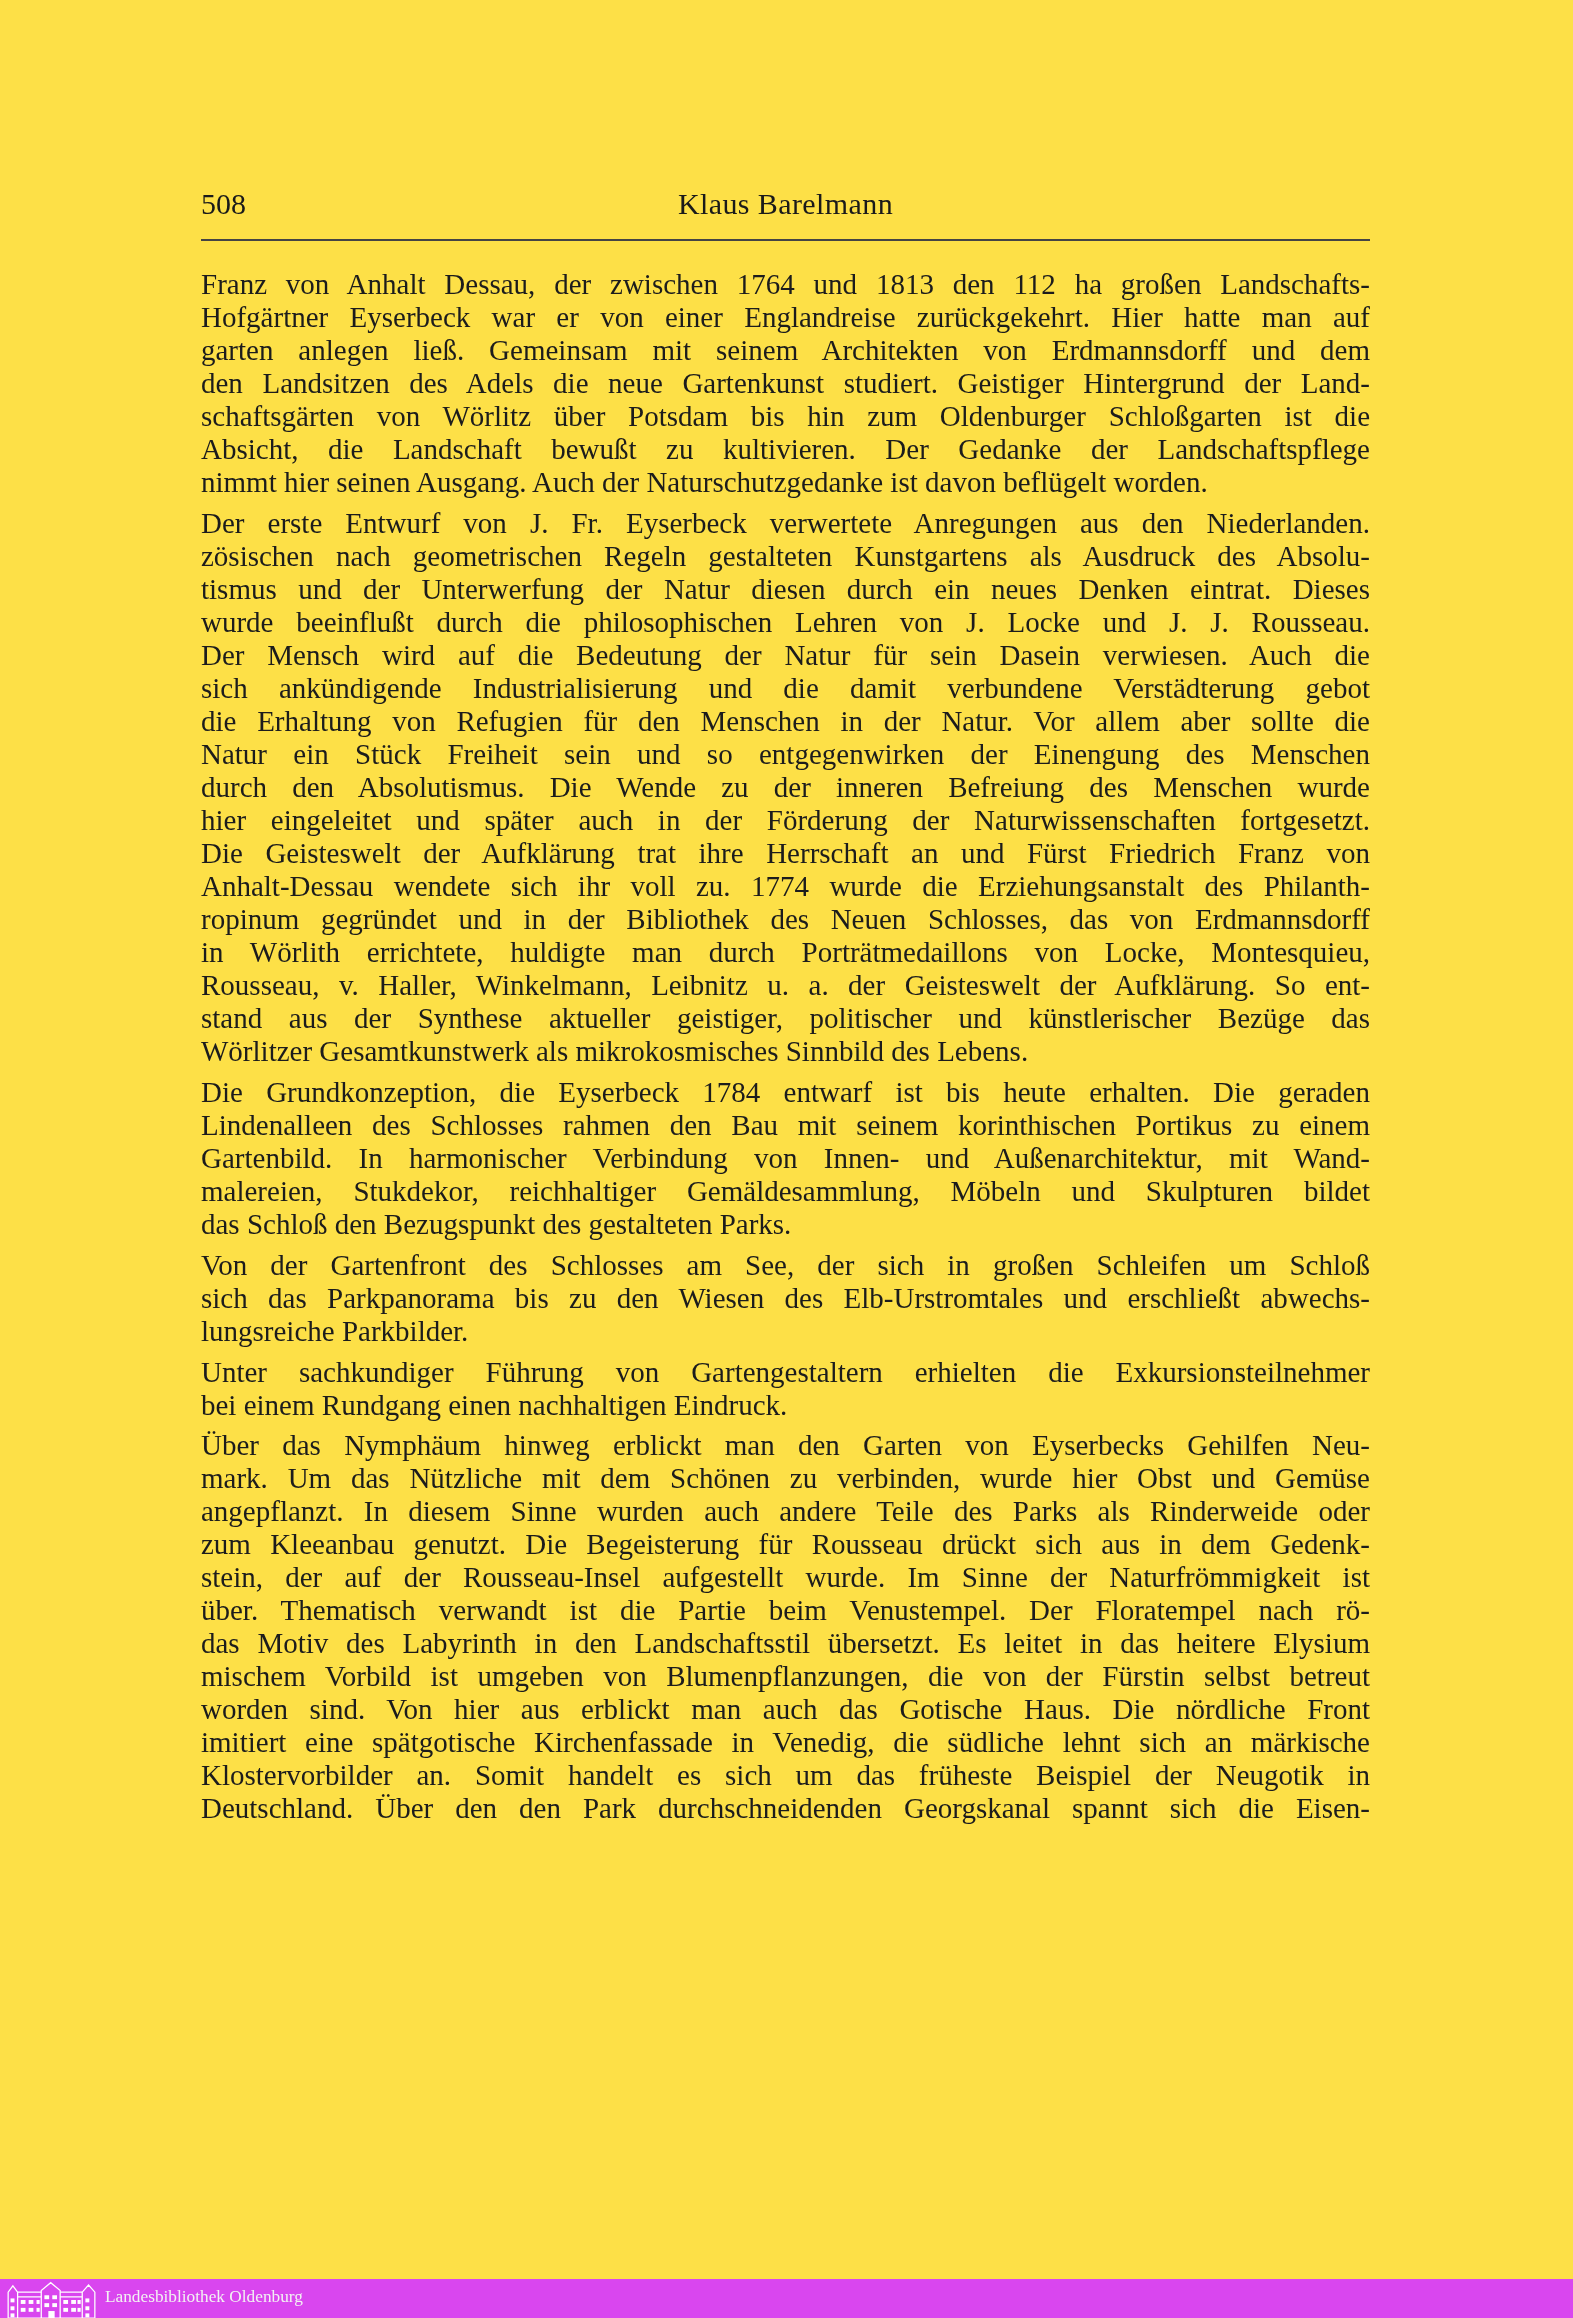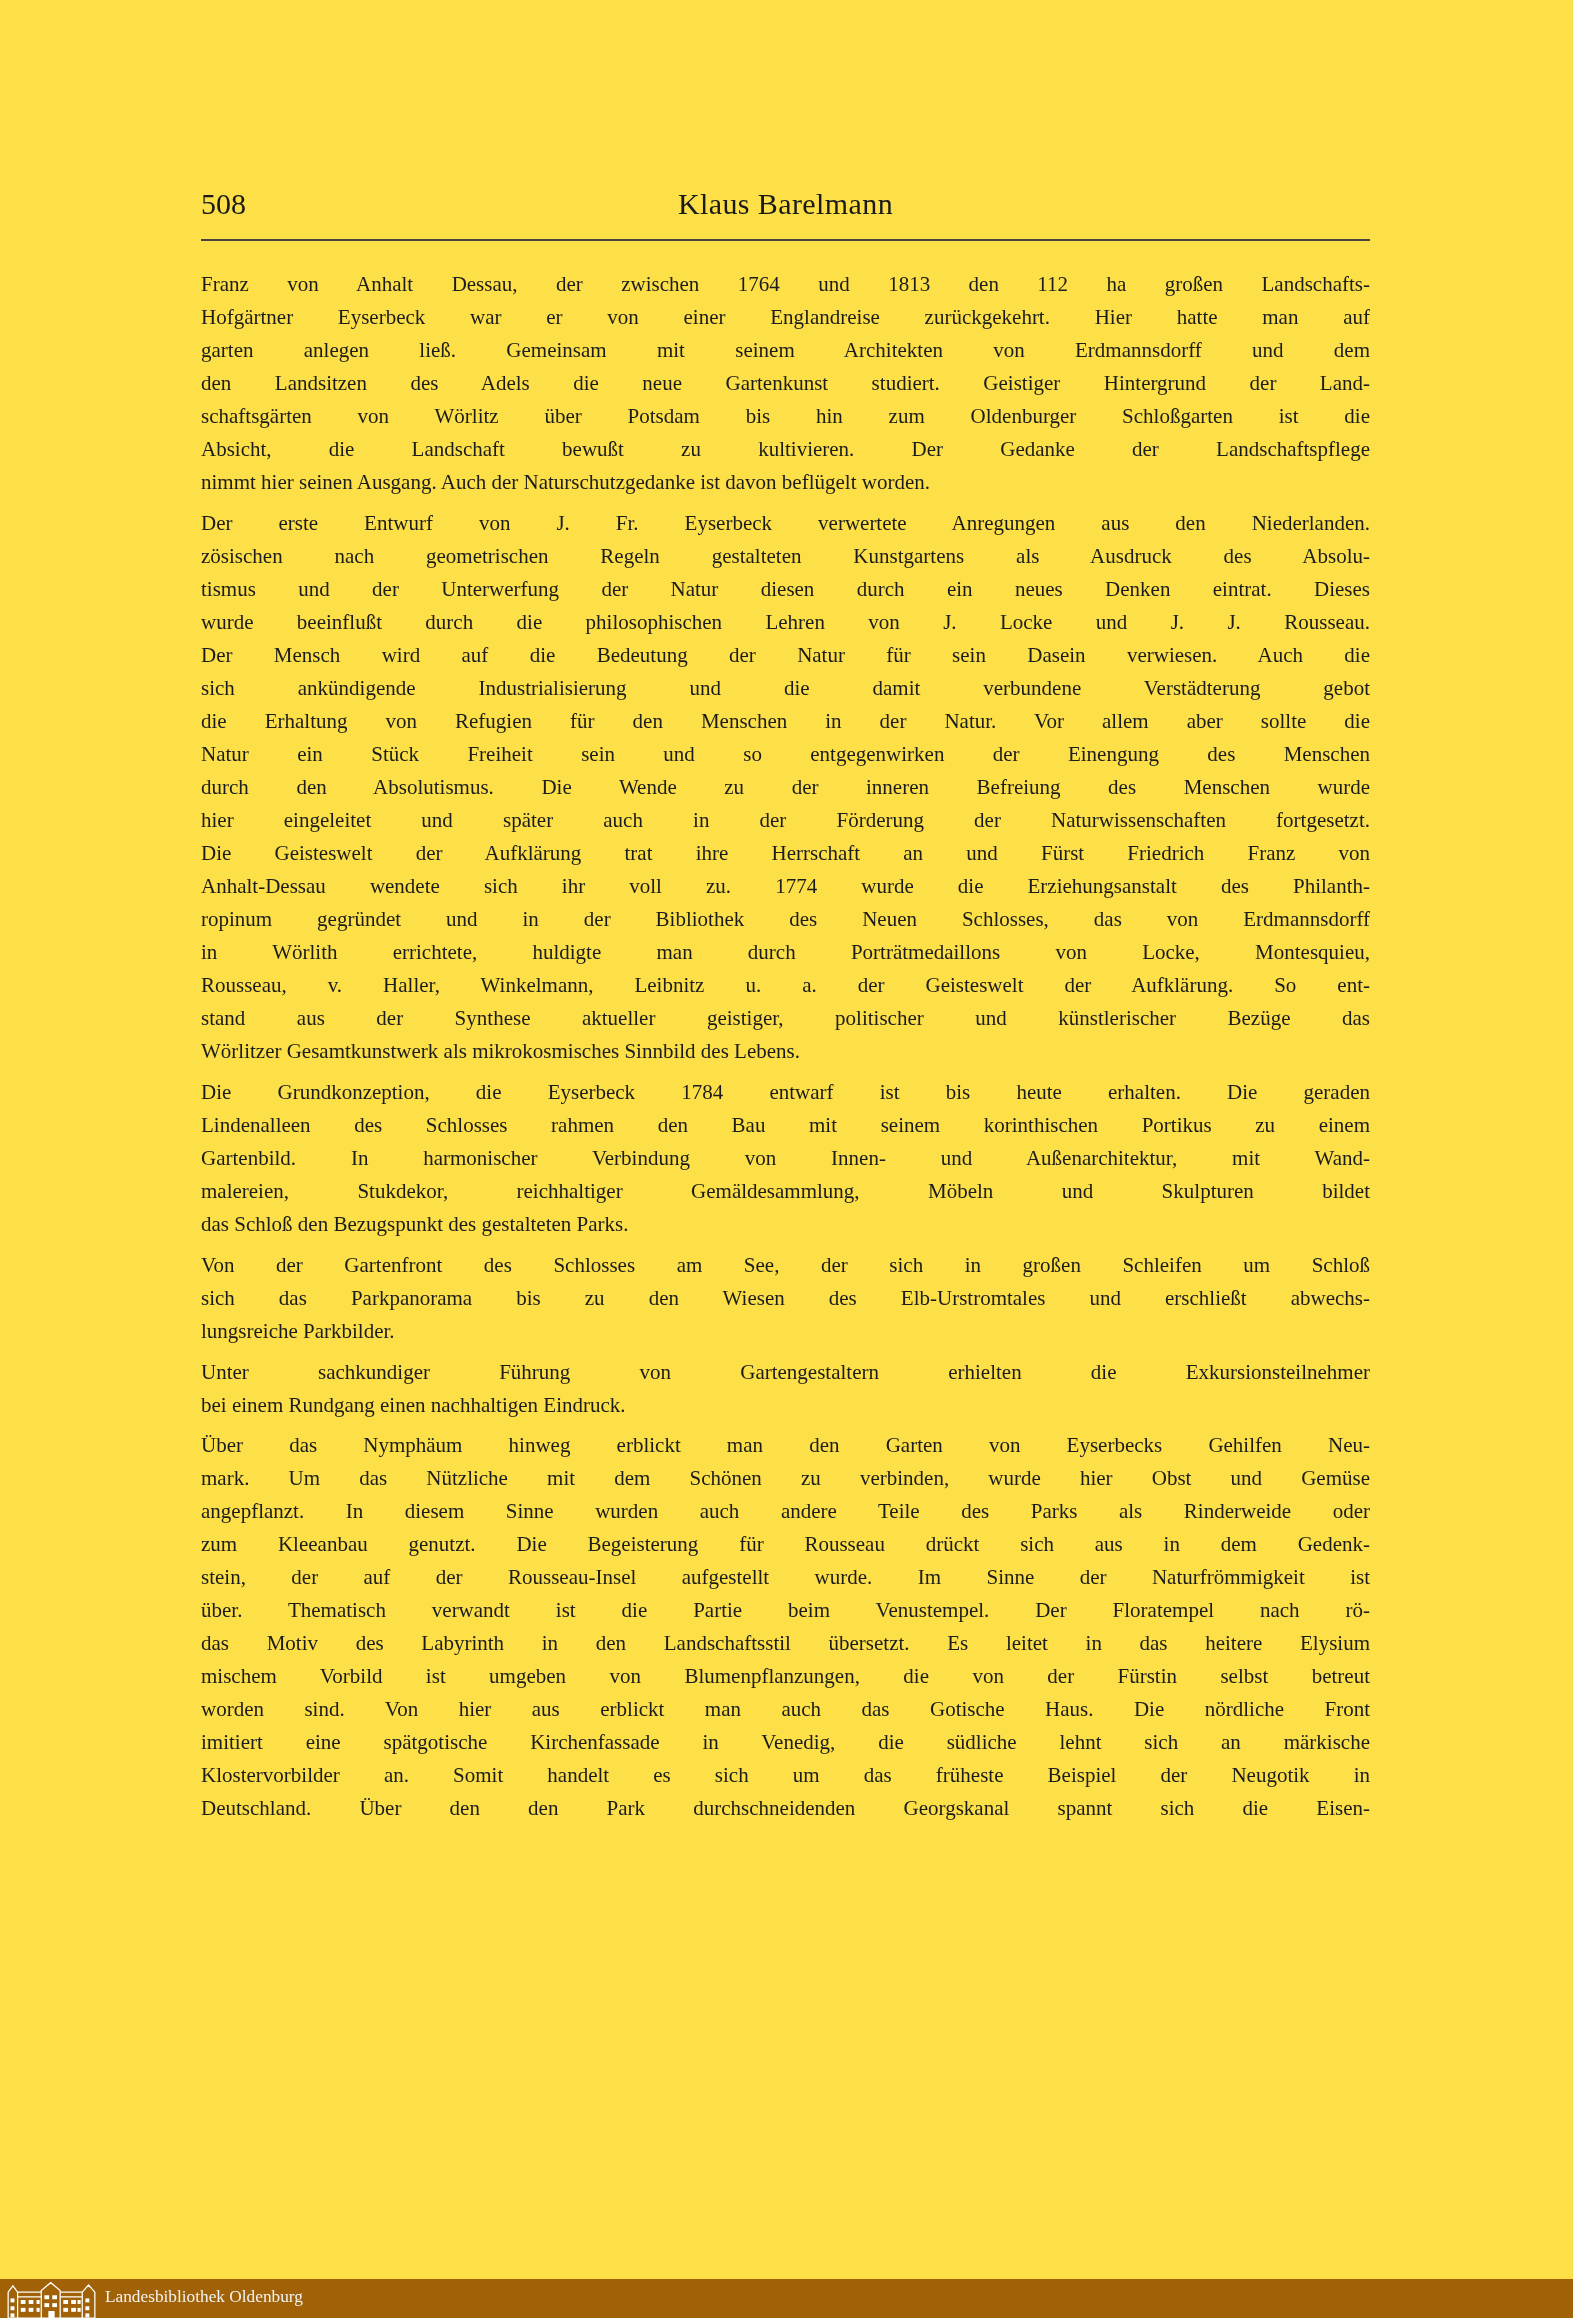--- a/index.html
+++ b/index.html
@@ -2,25 +2,25 @@
 <html style="font-size:12.6px"><head>
 <meta charset="utf-8">
 <style>
   html, body { margin: 0; padding: 0; background: #ffffff; }
   body { width: 1574px; height: 2319px; position: relative; overflow: hidden; }
   .page { position: absolute; left: 0; top: 0; width: 1574px; height: 2279px; background: #fde047; }
   .header { position: absolute; left: 201px; top: 187px; width: 1169px; height: 47px; }
   .page-number { position: absolute; left: 0; top: 0; font-family: "Liberation Serif", serif; font-size: 30px; color: #1a1a1a; }
   .running-head { position: absolute; left: 0; right: 0; top: 0; text-align: center; font-family: "Liberation Serif", serif; font-size: 30px; color: #1a1a1a; letter-spacing: 0.4px; }
   .rule { position: absolute; left: 201px; top: 239px; width: 1169px; height: 1.6px; background: #444; }
-  .body { position: absolute; left: 201px; top: 268px; width: 1169px; font-family: "Liberation Serif", serif; font-size: 21px; line-height: 33px; color: #1c1c1c; }
+  .body { position: absolute; left: 201px; top: 268px; width: 1169px; font-family: "Liberation Serif", serif; font-size: 29px; line-height: 33px; color: #1c1c1c; }
   .para { margin: 0 0 7.9px 0; text-align: justify; }
   .line { display: block; text-align: justify; text-align-last: justify; white-space: nowrap; height: 33px; }
   .line.last { text-align-last: left; }
-  .footer { position: absolute; left: 0; top: 2279px; width: 1574px; height: 39px; background: #a16207; }
+  .footer { position: absolute; left: 0; top: 2279px; width: 1574px; height: 39px; background: #d946ef; }
   .footer-logo { position: absolute; left: 4.7px; top: 1.6px; width: 93px; height: 38px; }
   .footer-text { position: absolute; left: 105px; top: 7.9px; font-family: "Liberation Serif", serif; font-size: 17.3px; color: #f2f2f2; }
 </style>
 </head>
 <body>
 
 <div class="page">
   <div class="header">
     <span class="page-number">508</span>
     <div class="running-head">Klaus Barelmann</div>

